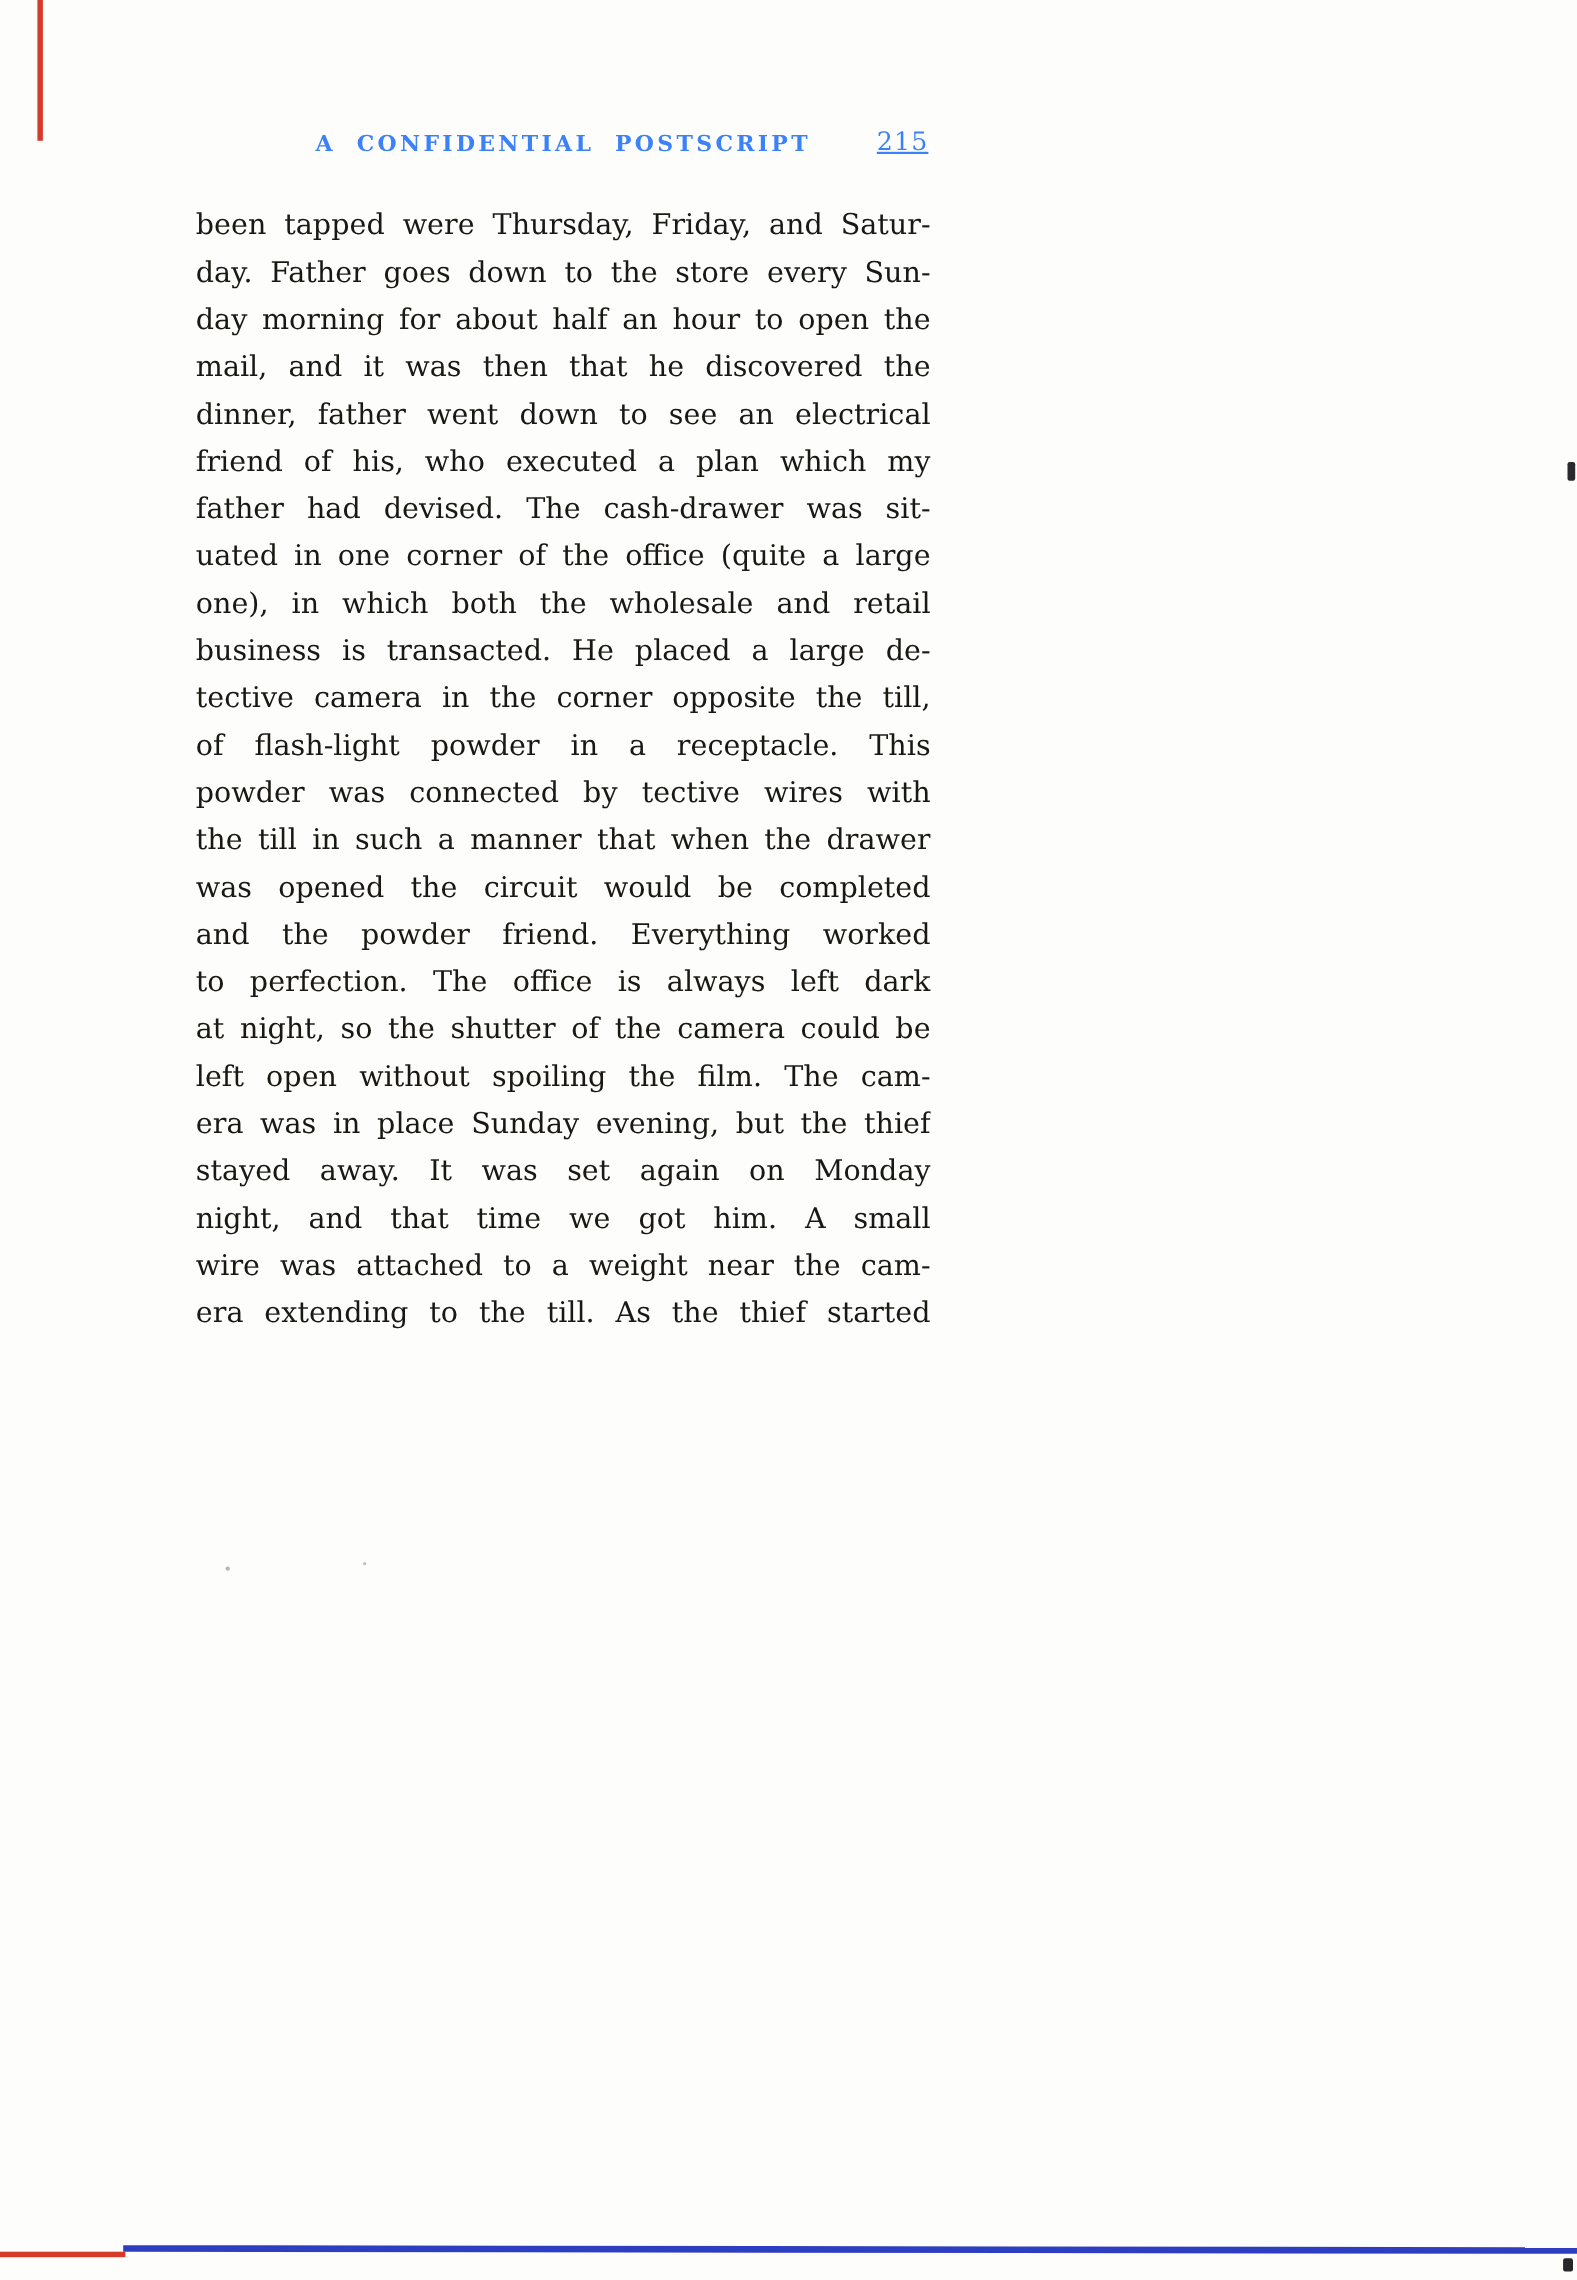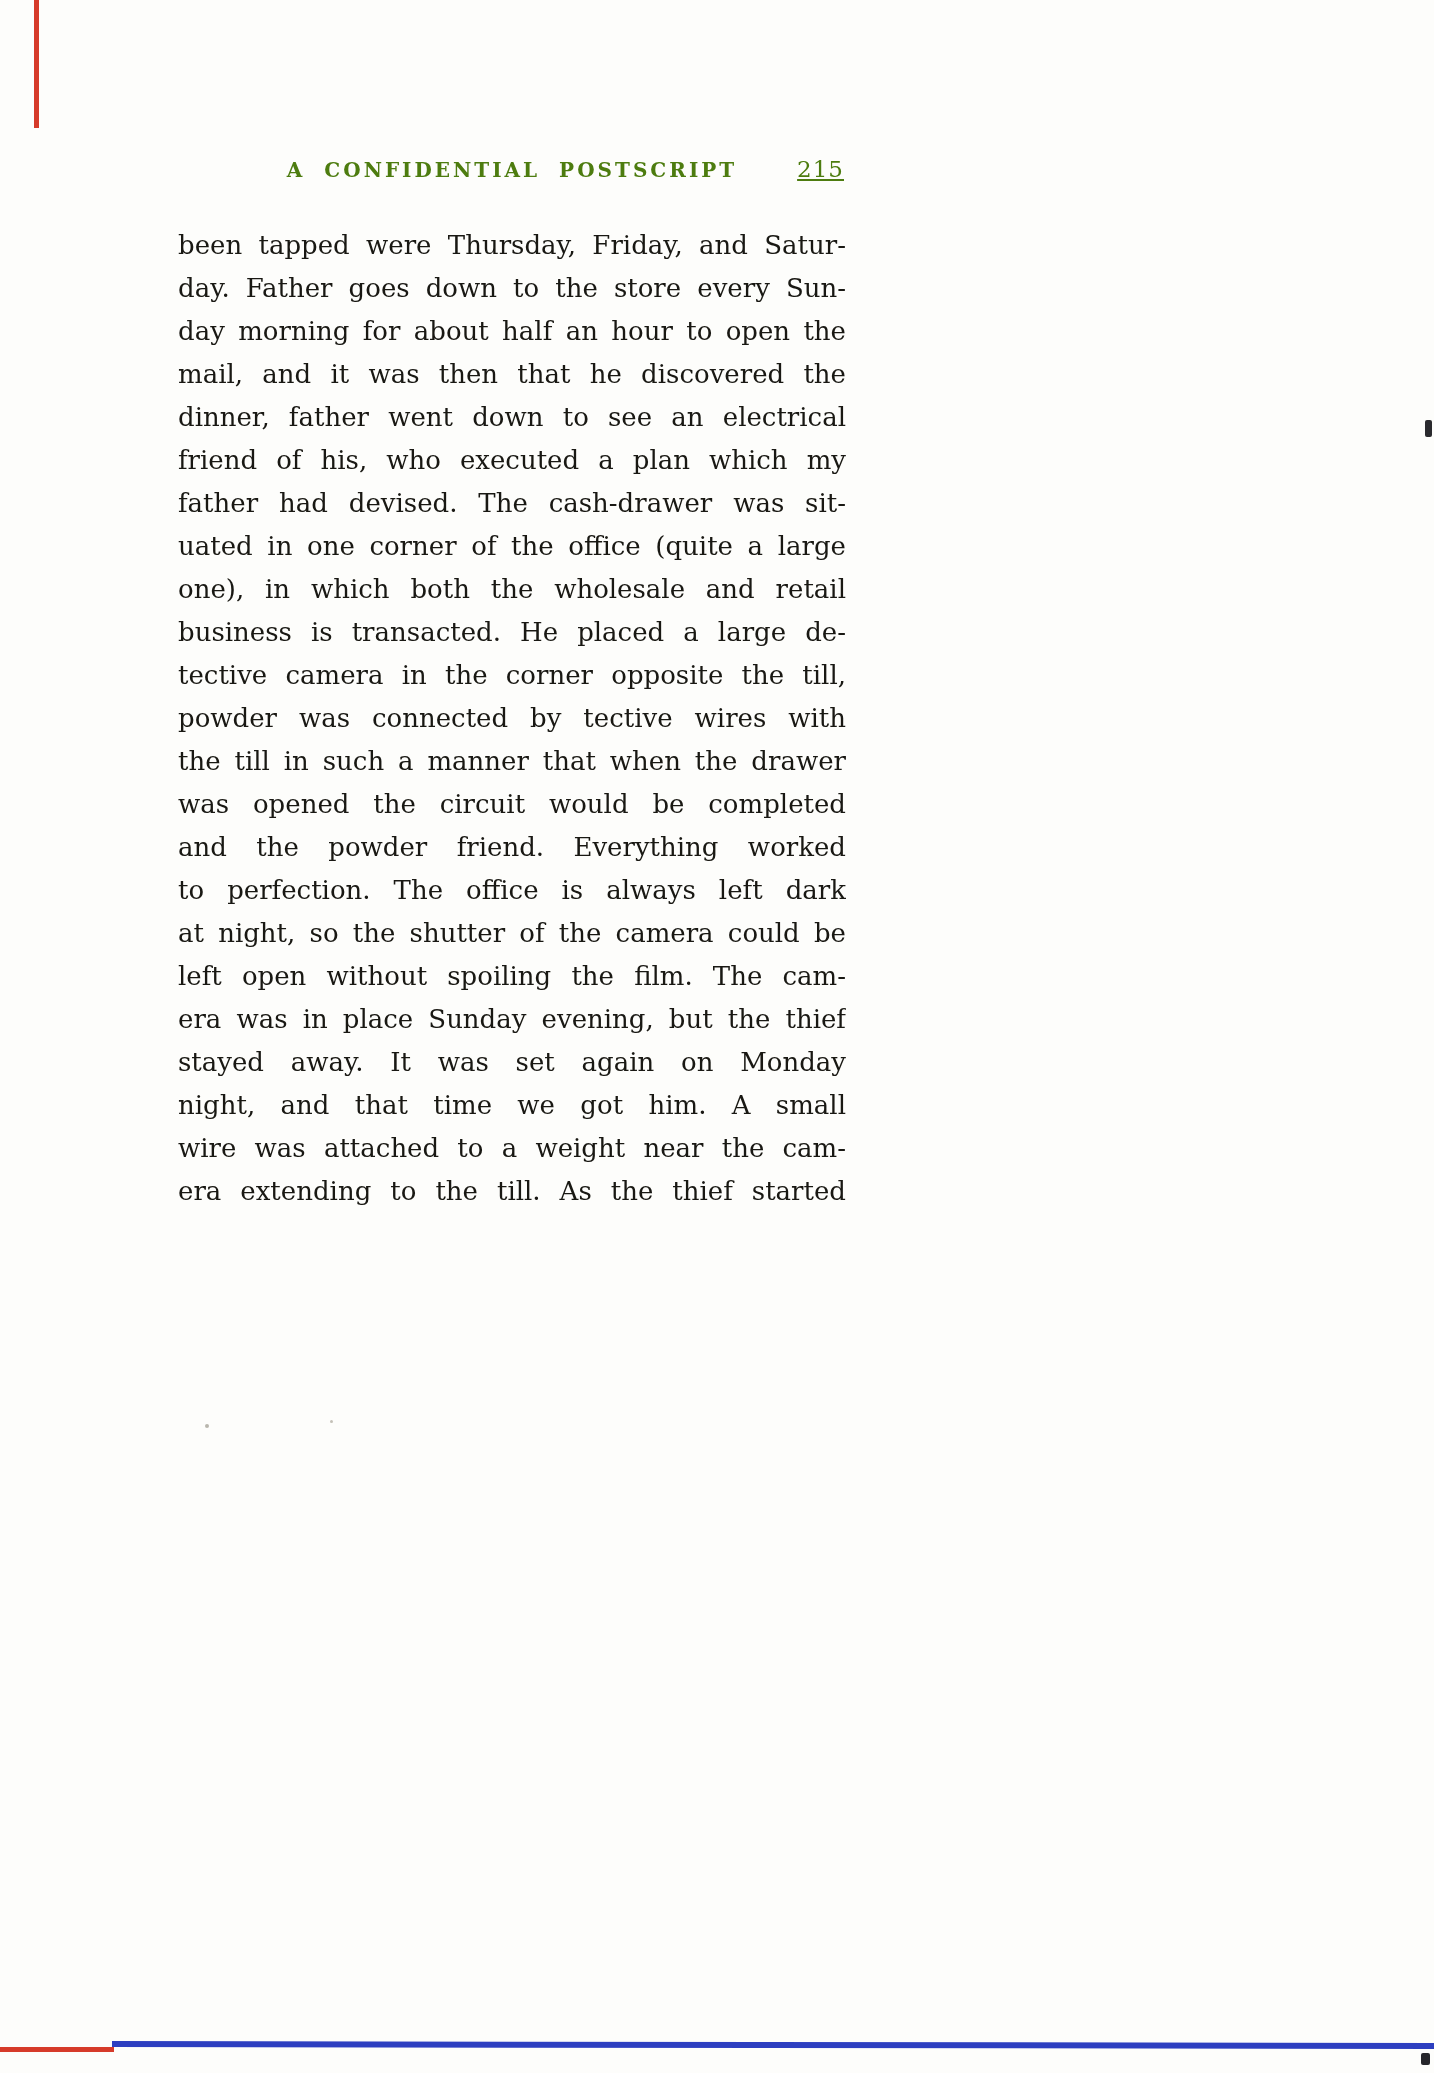--- a/index.html
+++ b/index.html
@@ -26,23 +26,22 @@
     top: 118px;
     width: 668px;
   }
   .running-head {
     position: relative;
     text-align: center;
     font-size: 20px;
     font-weight: bold;
     letter-spacing: 3px;
     word-spacing: 9px;
-    color: #4d7c0f;
+    color: #3b82f6;
     height: 30px;
-    margin-top: 40px;
   }
   .page-number {
     position: absolute;
     right: 2px;
     top: -2px;
     font-size: 23px;
     font-weight: normal;
     letter-spacing: 1px;
     word-spacing: normal;
     text-decoration: underline;
@@ -143,20 +142,21 @@
         <div class="text-line">day. Father goes down to the store every Sun-</div>
         <div class="text-line">day morning for about half an hour to open the</div>
         <div class="text-line">mail, and it was then that he discovered the</div>
         <div class="text-line">dinner, father went down to see an electrical</div>
         <div class="text-line">friend of his, who executed a plan which my</div>
         <div class="text-line">father had devised. The cash-drawer was sit-</div>
         <div class="text-line">uated in one corner of the office (quite a large</div>
         <div class="text-line">one), in which both the wholesale and retail</div>
         <div class="text-line">business is transacted. He placed a large de-</div>
         <div class="text-line">tective camera in the corner opposite the till,</div>
+        <div class="text-line">of flash-light powder in a receptacle. This</div>
         <div class="text-line">powder was connected by tective wires with</div>
         <div class="text-line">the till in such a manner that when the drawer</div>
         <div class="text-line">was opened the circuit would be completed</div>
         <div class="text-line">and the powder friend. Everything worked</div>
         <div class="text-line">to perfection. The office is always left dark</div>
         <div class="text-line">at night, so the shutter of the camera could be</div>
         <div class="text-line">left open without spoiling the film. The cam-</div>
         <div class="text-line">era was in place Sunday evening, but the thief</div>
         <div class="text-line">stayed away. It was set again on Monday</div>
         <div class="text-line">night, and that time we got him. A small</div>

